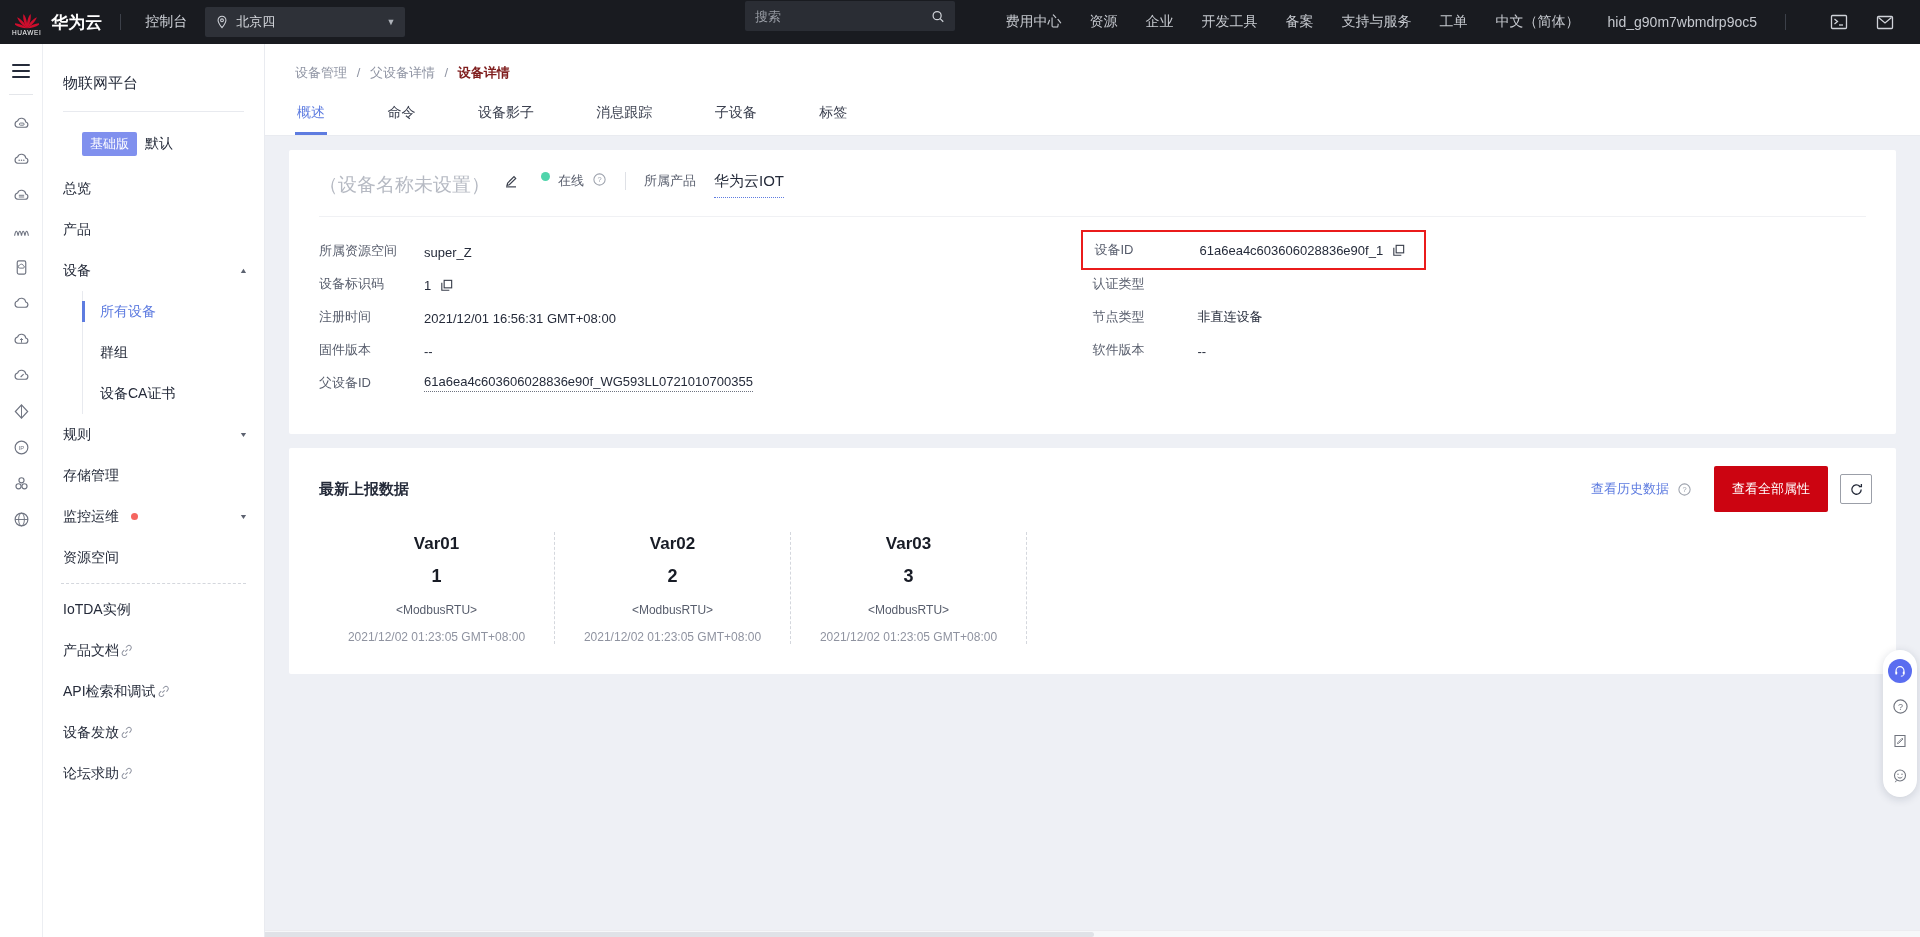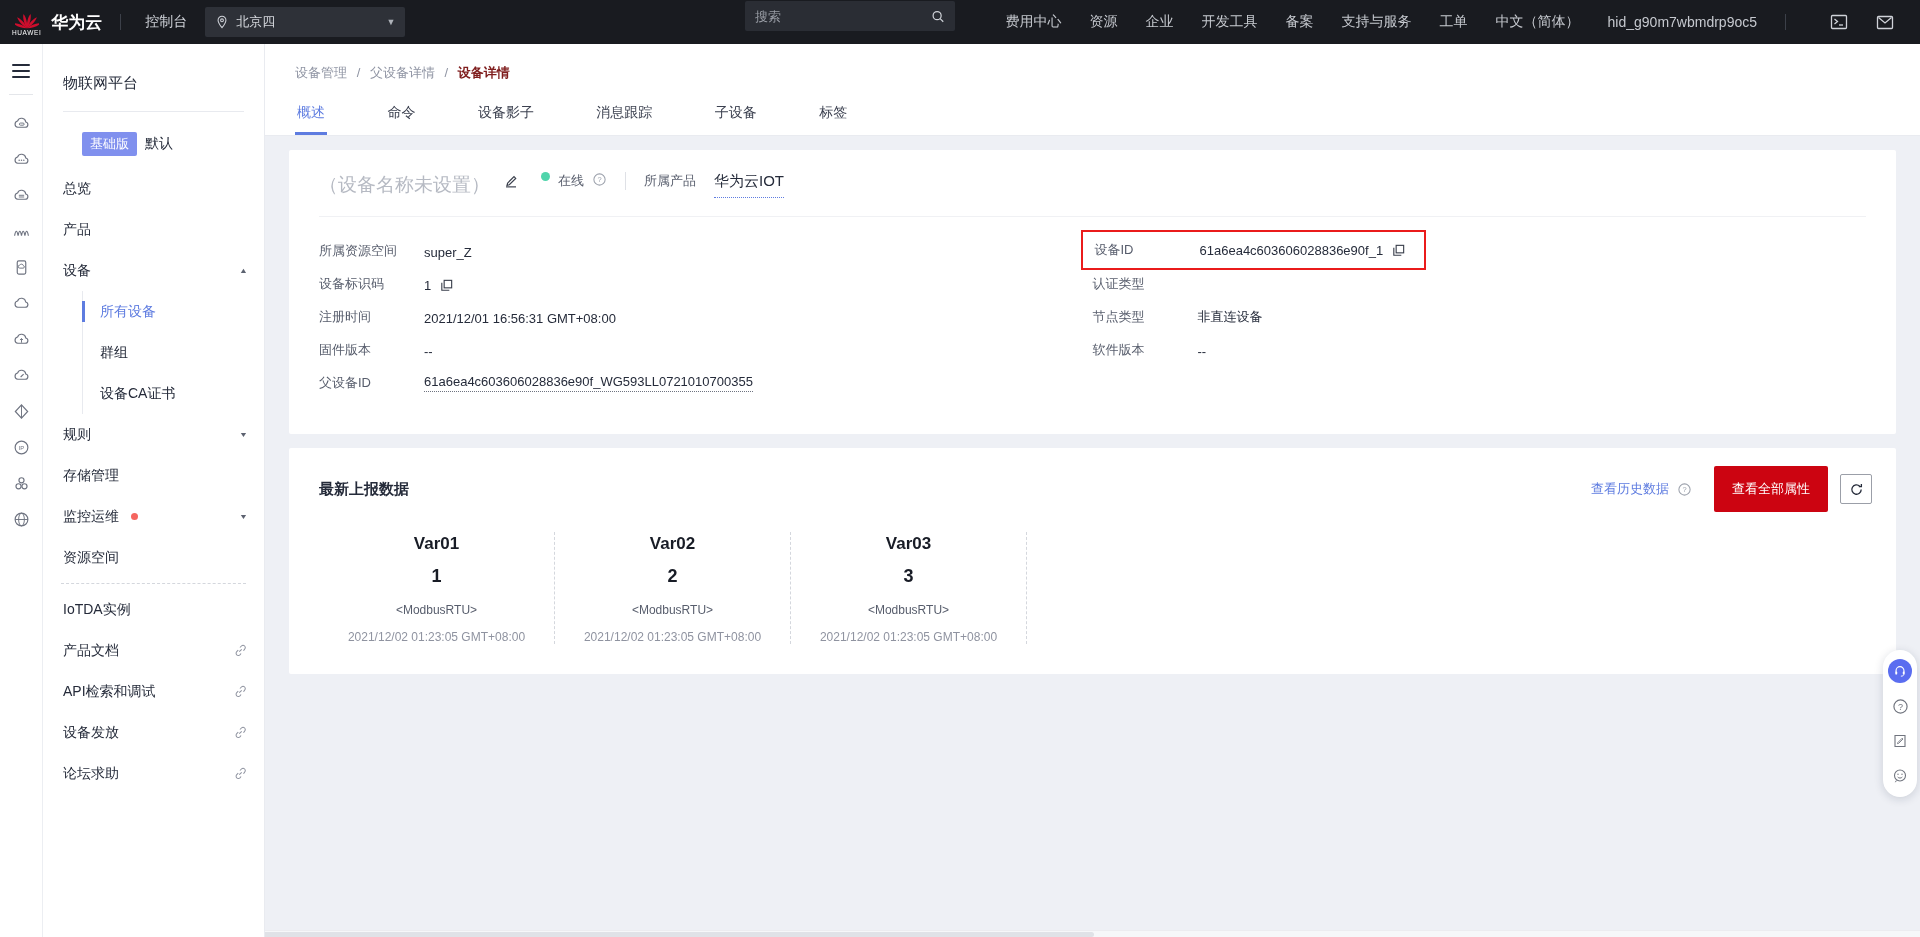--- a/index.html
+++ b/index.html
@@ -47,21 +47,21 @@
   .sb-item { height:41px; display:flex; align-items:center; padding:0 16px 0 20px; font-size:14px;
     color:#252b3a; cursor:pointer; }
   .sb-item .arrow { margin-left:auto; font-size:9px; color:#5c6270; transform:scale(1,.8); }
   .sb-sub { margin-left:39px; border-left:1px solid #e8eaef; }
   .sb-subitem { position:relative; height:41px; display:flex; align-items:center; padding-left:17px;
     font-size:14px; color:#252b3a; cursor:pointer; }
   .sb-subitem.active { color:#5e7ce0; }
   .sb-subitem.active::before { content:""; position:absolute; left:-1px; top:10px; bottom:10px; width:3px; background:#5e7ce0; }
   .red-dot { width:7px; height:7px; border-radius:50%; background:#f5655f; margin-left:12px; }
   .sb-dashed { margin:5px 18px; border-top:1px dashed #d4d7dd; }
-  .sb-link { height:41px; display:flex; align-items:center; justify-content:space-between;
+  .sb-link { height:41px; display:flex; align-items:center; 
     padding:0 16px 0 20px; font-size:14px; color:#252b3a; cursor:pointer; text-decoration:none; }
 
   
   .main { position:absolute; top:44px; left:265px; right:0; bottom:0; background:#eef0f5; }
   .mhead { background:#fff; border-bottom:1px solid #e9ebf0; }
   .breadcrumb { padding:20px 30px 14px; font-size:13px; color:#8f94a3; }
   .breadcrumb .sep { margin:0 6px; }
   .breadcrumb .cur { color:#7f1d1d; font-weight:bold; }
   .tabs { padding:0 30px; }
   .tab { display:inline-block; padding:8px 2px 13px; margin-right:54px; font-size:14px; color:#3c4150; cursor:pointer; }

